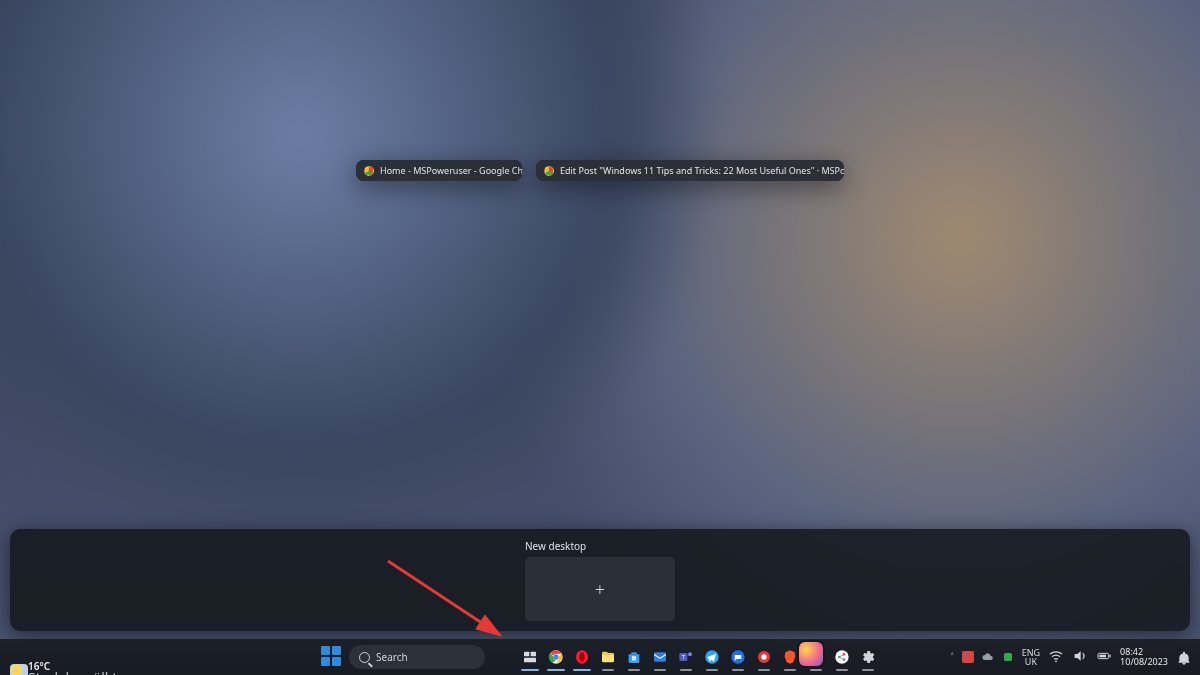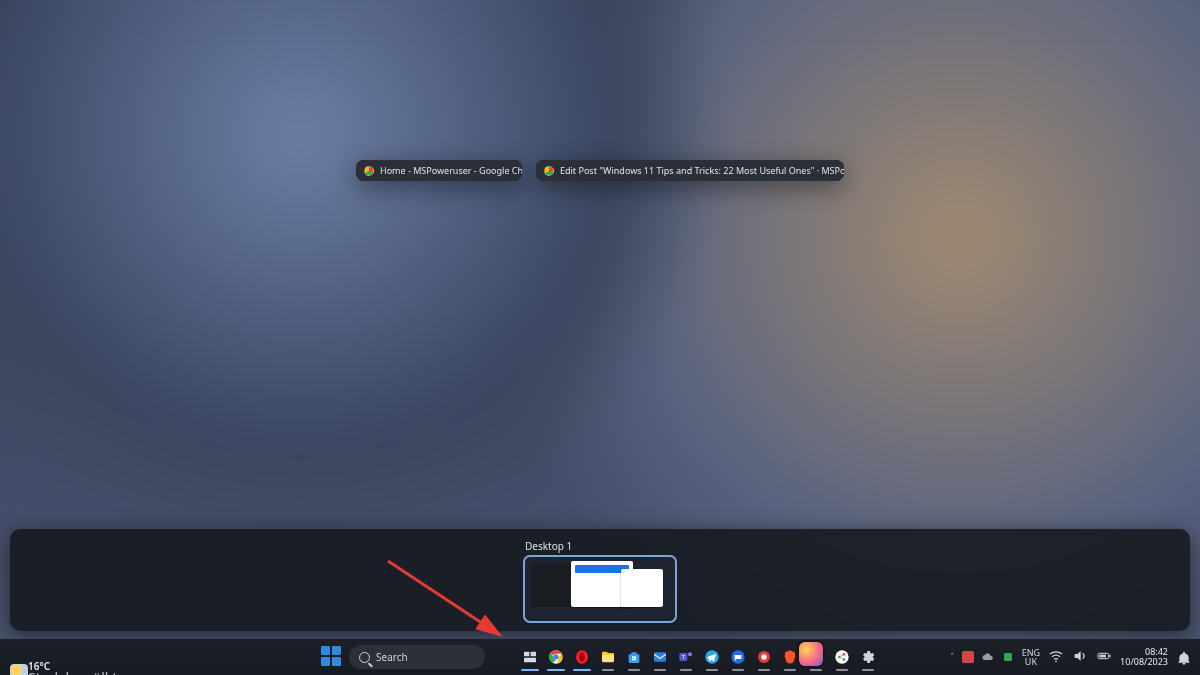--- a/index.html
+++ b/index.html
@@ -121,21 +121,21 @@
   .search .mag::after{content:"";position:absolute;right:-4px;bottom:-4px;width:5px;height:1.5px;background:#cfd3da;transform:rotate(45deg);}
   .app{width:22px;height:22px;border-radius:4px;display:flex;align-items:center;justify-content:center;position:relative;}
   .badge{position:absolute;bottom:-3px;left:50%;transform:translateX(-50%);width:12px;height:2px;border-radius:1px;background:#8d919a;}
   .badge.active{background:#7fb5ef;width:18px;}
   svg.icon{width:16px;height:16px;}
 
   .tb-right{margin-left:auto;display:flex;align-items:center;gap:8px;padding:0 10px;}
   .tray{display:flex;align-items:center;gap:8px;}
   .tray .ti{width:12px;height:12px;display:flex;align-items:center;justify-content:center;color:#d3d7de;}
   .lang{font-size:9px;line-height:1;color:#d3d7de;text-align:center;}
-  .clock{font-size:9px;line-height:1.1;text-align:right;color:#e6e8ec;}
+  .clock{font-size:9px;line-height:1.1;color:#e6e8ec;}
   .notif{width:14px;height:14px;color:#cfd3da;}
 
   .chevron{font-size:10px;color:#cfd3da;}
 
   .copilot-badge{
     position:absolute;left:478px;bottom:3px;width:24px;height:24px;border-radius:6px;
     background:radial-gradient(circle at 30% 30%,#ffd54d,#f06292 60%,#5c6bc0);
     z-index:5;box-shadow:0 0 0 2px #14171c;
   }
 </style>
@@ -178,28 +178,25 @@
           
           
         </div>
       </div>
     </div>
   </div>
 
 </div>
 
 <div class="vd-dock">
-  <div class="vd current">
-    <div class="vd-caption">Desktop 1</div>
+  <div class="vd new">
+    <div class="vd-caption">New desktop</div>
     <div class="vd-thumb">
-      <div class="mini a"></div>
-        <div class="mini b"></div>
-        <div class="mini c"></div>
-
-    </div>
+        <span class="plus">+</span>
+      </div>
   </div>
 </div>
 
 <svg class="arrow" viewBox="0 0 130 90">
   <defs>
       <marker id="ah" markerWidth="10" markerHeight="10" refX="8" refY="3" orient="auto">
     <path d="M0,0 L0,6 L9,3 z" fill="#e53935"></path>
       </marker>
     </defs>
   <line x1="6" y1="6" x2="118" y2="80" stroke="#e53935" stroke-width="3" marker-end="url(#ah)"></line>

